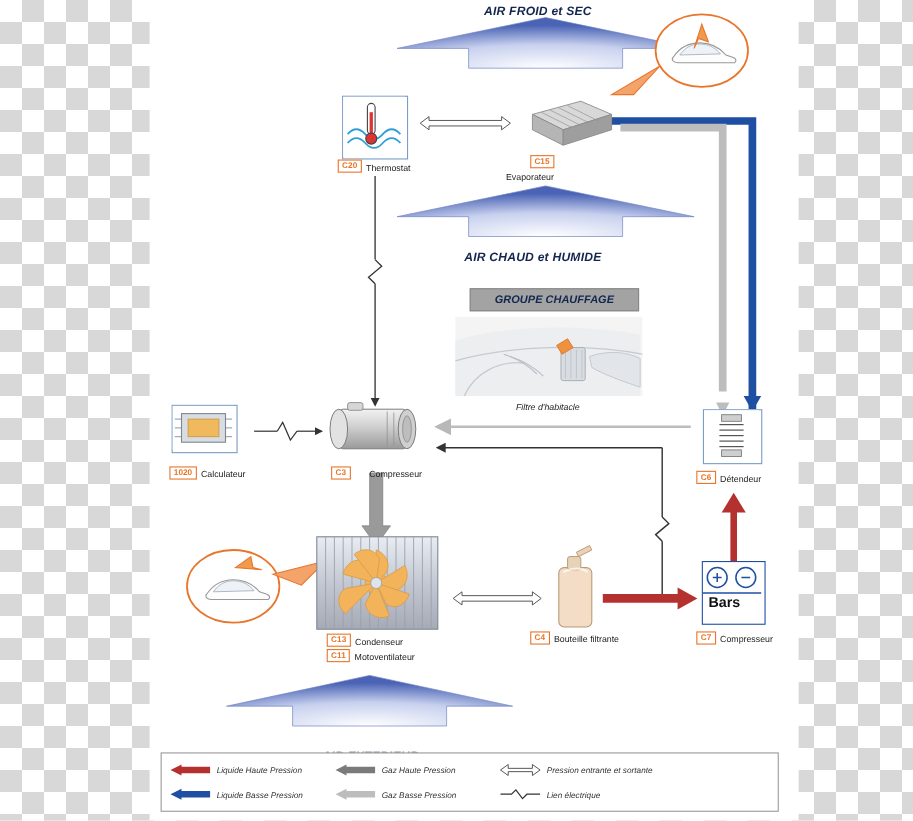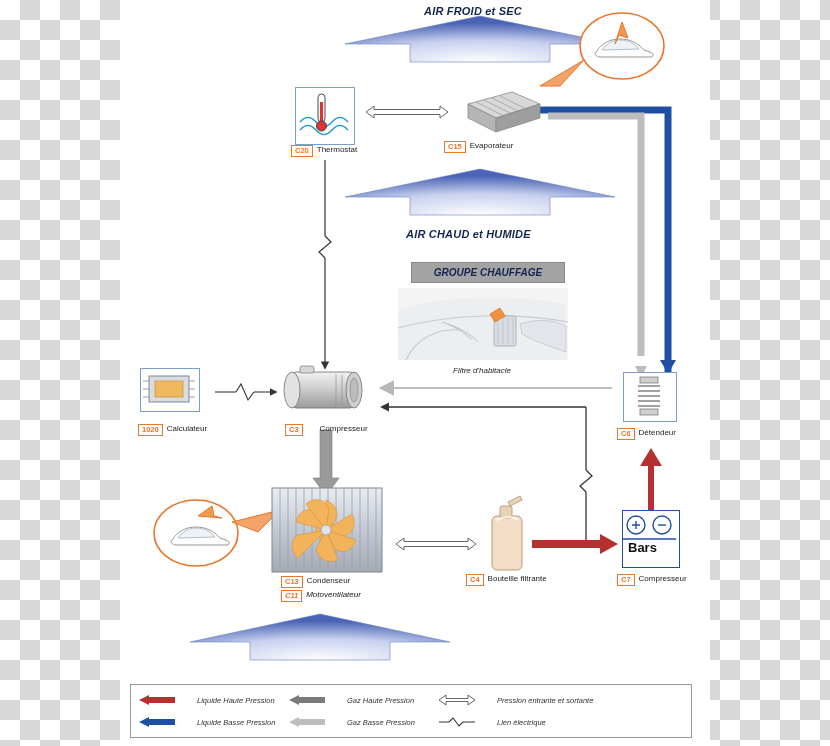--- a/index.html
+++ b/index.html
@@ -6,41 +6,41 @@
   body{
     width:830px;height:746px;position:relative;overflow:hidden;
     font-family:"Liberation Sans", sans-serif;
     background-color:#ffffff;
     background-image:
       linear-gradient(45deg,#d8d8d8 25%,transparent 25%,transparent 75%,#d8d8d8 75%),
       linear-gradient(45deg,#d8d8d8 25%,transparent 25%,transparent 75%,#d8d8d8 75%);
     background-size:40px 40px;
     background-position:0 0,20px 20px;
   }
-  .canvas{position:absolute;left:0;top:0;width:660px;height:746px;}
+  .canvas{position:absolute;left:16px;top:0;width:660px;height:746px;}
   .white-bg{position:absolute;left:120px;top:0;width:590px;height:746px;background:#ffffff;}
   .el{position:absolute;}
   .lbl{font-size:8px;color:#222;white-space:nowrap;}
   .lbl-it{font-style:italic;}
   .code{
     display:inline-block;border:1px solid #e8752a;color:#e8752a;
     font-size:7.5px;font-weight:bold;padding:1px 3px;background:#fff;line-height:1;
   }
-  .code-row{display:flex;align-items:flex-start;gap:4px;}
+  .code-row{display:flex;align-items:flex-end;gap:4px;}
   .banner{font-size:11px;font-weight:bold;font-style:italic;color:#12264f;letter-spacing:0.2px;white-space:nowrap;}
   .box-frame{border:1px solid #7a9cc6;background:#fff;}
   .legend{
     position:absolute;left:130px;top:684px;width:560px;height:52px;
     border:1px solid #999;background:#fff;
   }
   .legend-grid{
     display:grid;grid-template-columns:150px 150px 230px;grid-template-rows:22px 22px;
     align-items:center;padding:4px 8px;box-sizing:border-box;height:100%;
   }
-  .lg-item{display:flex;align-items:center;gap:22px;font-size:7.5px;font-style:italic;color:#333;}
+  .lg-item{display:flex;align-items:center;gap:6px;font-size:7.5px;font-style:italic;color:#333;}
   .lg-swatch{width:36px;height:10px;position:relative;flex:none;}
   svg{display:block;overflow:visible;}
 </style>
 </head>
 <body>
 
 <div class="canvas">
   <div class="white-bg"></div>
 
   <svg class="el" style="left:0;top:0;" width="830" height="746">
@@ -221,21 +221,21 @@
       <rect x="22" y="6" width="7" height="28" rx="3.5" fill="#ffffff" stroke="#444" stroke-width="1"></rect>
       <rect x="24" y="14" width="3" height="22" fill="#d33"></rect>
       <circle cx="25.5" cy="38" r="5" fill="#d33" stroke="#444" stroke-width="1"></circle>
     </svg>
   </div>
   <div class="el code-row" style="left:291px;top:145px;">
     <span class="code">C20</span>
     <span class="lbl">Thermostat</span>
   </div>
 
-  <div class="el code-row" style="left:444px;top:141px;">
+  <div class="el code-row" style="left:444px;top:141px;flex-direction:column;">
     <span class="code">C15</span>
     <span class="lbl">Evaporateur</span>
   </div>
 
   <div class="el" style="left:411px;top:262px;width:152px;height:19px;border:1px solid #888;background:#a3a3a3;display:flex;align-items:center;justify-content:center;">
     <span style="font-size:10px;font-weight:bold;font-style:italic;color:#12264f;">GROUPE CHAUFFAGE</span>
   </div>
 
   <div class="el" style="left:398px;top:288px;width:170px;height:72px;">
     <svg width="170" height="72">
@@ -299,21 +299,21 @@
   </div>
   <div class="el code-row" style="left:617px;top:428px;">
     <span class="code">C6</span>
     <span class="lbl">Détendeur</span>
   </div>
 
   <div class="el code-row" style="left:281px;top:576px;">
     <span class="code">C13</span>
     <span class="lbl">Condenseur</span>
   </div>
-  <div class="el code-row" style="left:281px;top:590px;font-style:italic;">
+  <div class="el code-row" style="left:281px;top:590px;">
     <span class="code">C11</span>
     <span class="lbl">Motoventilateur</span>
   </div>
 
   <div class="el code-row" style="left:466px;top:574px;">
     <span class="code">C4</span>
     <span class="lbl">Bouteille filtrante</span>
   </div>
 
   <div class="el" style="left:622px;top:510px;width:56px;height:56px;border:1.5px solid #1f4fa3;background:#fff;">

